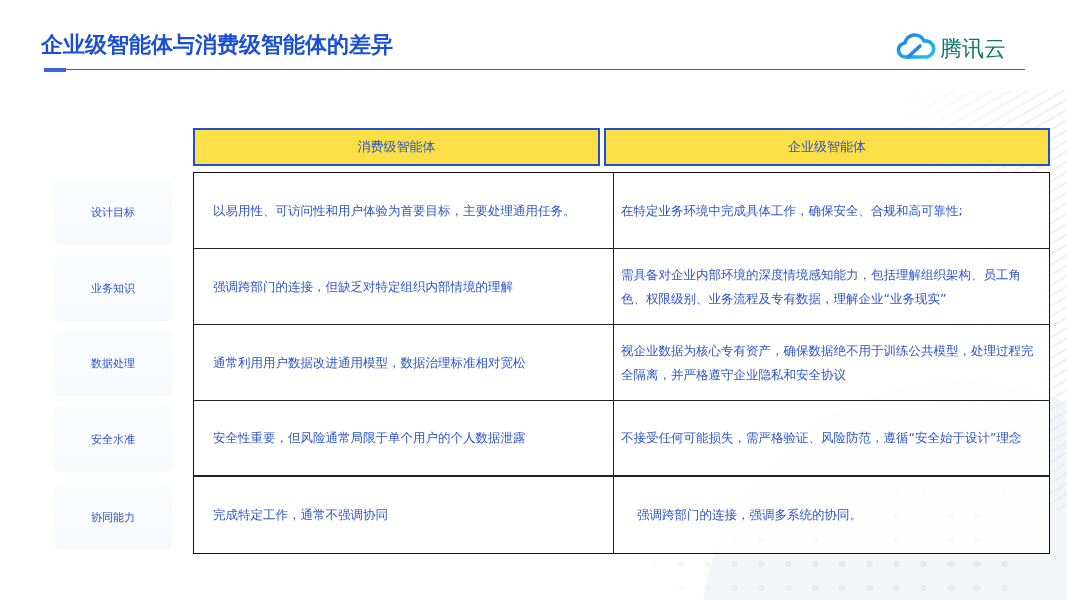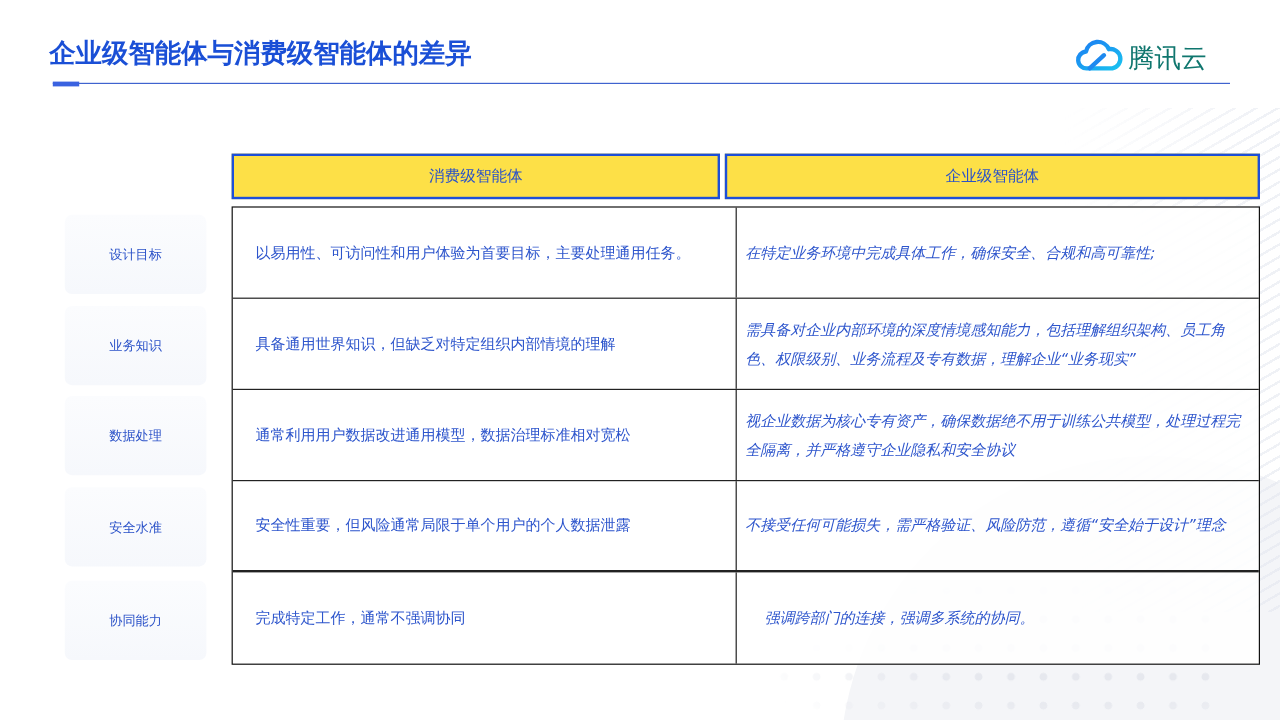--- a/index.html
+++ b/index.html
@@ -54,21 +54,21 @@
       border: 1.5px solid #111; background: rgba(255,255,255,0.85);
     }
     .row { display: flex; height: 76px; border-bottom: 1.2px solid #222; }
     .row:last-child { border-bottom: none; gap: 16px; }
     .row.thick { border-bottom-width: 2px; }
     .cell {
       display: flex; align-items: center; padding: 0 6px 0 7px;
       font-size: 12.5px; line-height: 24px; color: #2d55cc;
     }
     .cell.c1 { width: 408px; border-right: 1.2px solid #222; margin-left: 12px; }
-    .cell.c2 { flex: 1; padding-right: 10px; font-style: italic; }
+    .cell.c2 { flex: 1; padding-right: 10px; }
 
     .row-label {
       position: absolute; left: 54px; width: 118px; height: 66px;
       display: flex; align-items: center; justify-content: center;
       font-size: 11px; color: #2b52c8;
       background: linear-gradient(180deg, #fbfcfe 0%, #f6f8fc 100%);
       border-radius: 6px;
     }
   </style>
 </head>
@@ -106,21 +106,21 @@
 <div class="row-label" style="top:330px">数据处理</div>
 <div class="row-label" style="top:406px">安全水准</div>
 <div class="row-label" style="top:484px">协同能力</div>
 
 <div class="table">
   <div class="row">
     <div class="cell c1">以易用性、可访问性和用户体验为首要目标，主要处理通用任务。</div>
     <div class="cell c2">在特定业务环境中完成具体工作，确保安全、合规和高可靠性;</div>
   </div>
   <div class="row">
-    <div class="cell c1">具备通用世界知识，但缺乏对特定组织内部情境的理解</div>
+    <div class="cell c1">强调跨部门的连接，但缺乏对特定组织内部情境的理解</div>
     <div class="cell c2">需具备对企业内部环境的深度情境感知能力，包括理解组织架构、员工角色、权限级别、业务流程及专有数据，理解企业“业务现实”</div>
   </div>
   <div class="row">
     <div class="cell c1">通常利用用户数据改进通用模型，数据治理标准相对宽松</div>
     <div class="cell c2">视企业数据为核心专有资产，确保数据绝不用于训练公共模型，处理过程完全隔离，并严格遵守企业隐私和安全协议</div>
   </div>
   <div class="row thick">
     <div class="cell c1">安全性重要，但风险通常局限于单个用户的个人数据泄露</div>
     <div class="cell c2">不接受任何可能损失，需严格验证、风险防范，遵循“安全始于设计”理念</div>
   </div>

